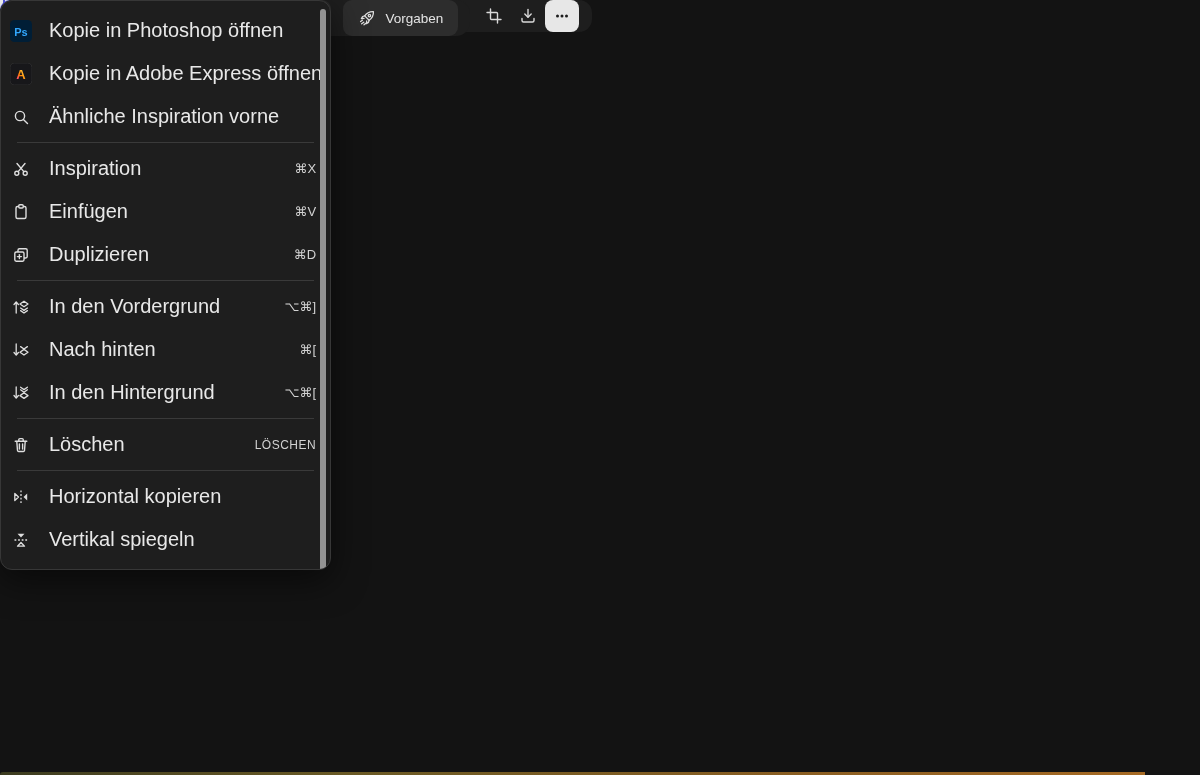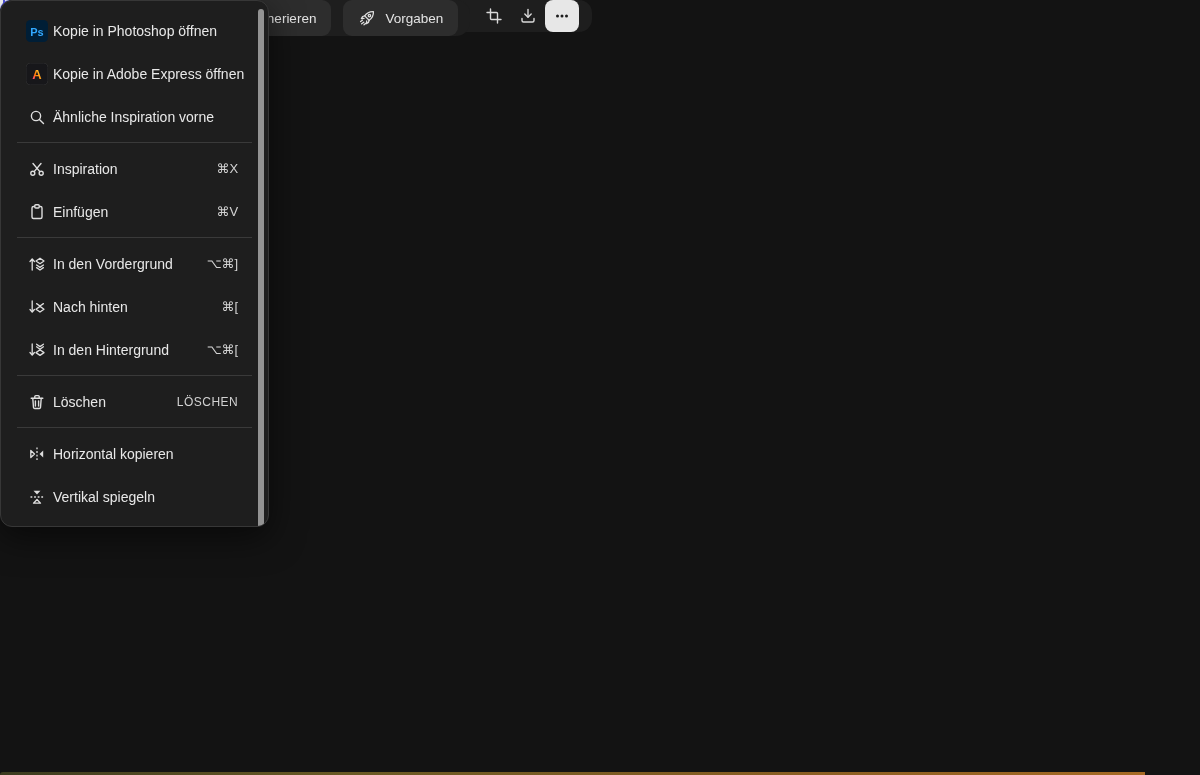--- a/index.html
+++ b/index.html
@@ -111,23 +111,23 @@
     background:none; border:none; padding:6px 8px; border-radius:8px; cursor:pointer; white-space:nowrap; }
   .tb-div { width:1px; height:24px; background:#3e3e3e; margin:0 9px; }
   .tb-ic { width:34px; height:32px; display:flex; align-items:center; justify-content:center;
     background:none; border:none; border-radius:8px; cursor:pointer; color:#d9d9d9; }
   .tb-ic.active { background:#e7e7e7; color:#1d1d1d; }
   svg.i { display:block; }
 
   
   .menu { left:904; top:70; width:277; height:682; background:#1e1e1e; border:1px solid #373737;
     border-radius:12px; z-index:50; padding:8px 0; box-shadow:0 10px 34px rgba(0,0,0,.55); overflow:hidden; }
-  .mi { display:flex; align-items:center; height:43px; padding:0 24px; cursor:pointer; color:#dedede; }
+  .mi { display:flex; align-items:center; height:43px; padding:0 8px; cursor:pointer; color:#dedede; }
   .mi .ic { width:24px; height:24px; display:flex; align-items:center; justify-content:center; flex:0 0 24px; }
-  .mi .lbl { margin-left:4px; font-size:14px; color:#e8e8e8; white-space:nowrap; }
+  .mi .lbl { margin-left:16px; font-size:20px; color:#e8e8e8; white-space:nowrap; }
   .mi .sc { margin-left:auto; font-size:13px; color:#d2d2d2; padding-right:6px; }
   .mi .sc.caps { font-size:12px; letter-spacing:.5px; }
   .m-div { height:1px; background:#3a3a3a; margin:4px 16px; }
   .m-scroll { position:absolute; right:4px; top:8px; width:6px; height:655px; border-radius:3px;
     background:#939393; }
 
   
   .genbar { left:225; top:702; width:464; height:52; background:#1e1e1e; border-radius:14px;
     display:flex; align-items:center; padding:0 12px; gap:12px; z-index:40; }
   .gen-btn { height:36px; display:flex; align-items:center; gap:9px; background:#2d2d2d; border:none;
@@ -355,20 +355,32 @@
   <div class="mi">
     <span class="ic">
       <svg class="i" width="18" height="18" viewBox="0 0 18 18" fill="none" stroke="#dedede" stroke-width="1.4" stroke-linecap="round" stroke-linejoin="round">
         <rect x="4" y="3.5" width="10" height="12" rx="1.5"></rect>
           <rect x="6.8" y="1.8" width="4.4" height="3.2" rx="1" fill="#1e1e1e"></rect>
       </svg>
     </span>
     <span class="lbl">Einfügen</span>
     <span class="sc">⌘V</span>
   </div>
+  <div class="mi">
+    <span class="ic">
+      <svg class="i" width="18" height="18" viewBox="0 0 18 18" fill="none" stroke="#dedede" stroke-width="1.4" stroke-linecap="round">
+        <rect x="6" y="2.8" width="9.2" height="9.2" rx="1.4"></rect>
+          <rect x="2.8" y="6" width="9.2" height="9.2" rx="1.4" fill="#1e1e1e"></rect>
+        <line x1="7.4" y1="8.6" x2="7.4" y2="12.6"></line>
+          <line x1="5.4" y1="10.6" x2="9.4" y2="10.6"></line>
+      </svg>
+    </span>
+    <span class="lbl">Duplizieren</span>
+    <span class="sc">⌘D</span>
+  </div>
 
   <div class="m-div"></div>
 
   <div class="mi">
     <span class="ic">
       <svg class="i" width="18" height="18" viewBox="0 0 18 18" fill="none" stroke="#dedede" stroke-width="1.3" stroke-linecap="round" stroke-linejoin="round">
         <path d="M4.2 15 V4.5"></path>
           <polyline points="2,6.5 4.2,4 6.4,6.5"></polyline>
         <path d="M12 3.2 l4 2.8 -4 2.8 -4 -2.8 z"></path>
           <path d="M8.6 10 l3.4 2.4 3.4 -2.4"></path>

